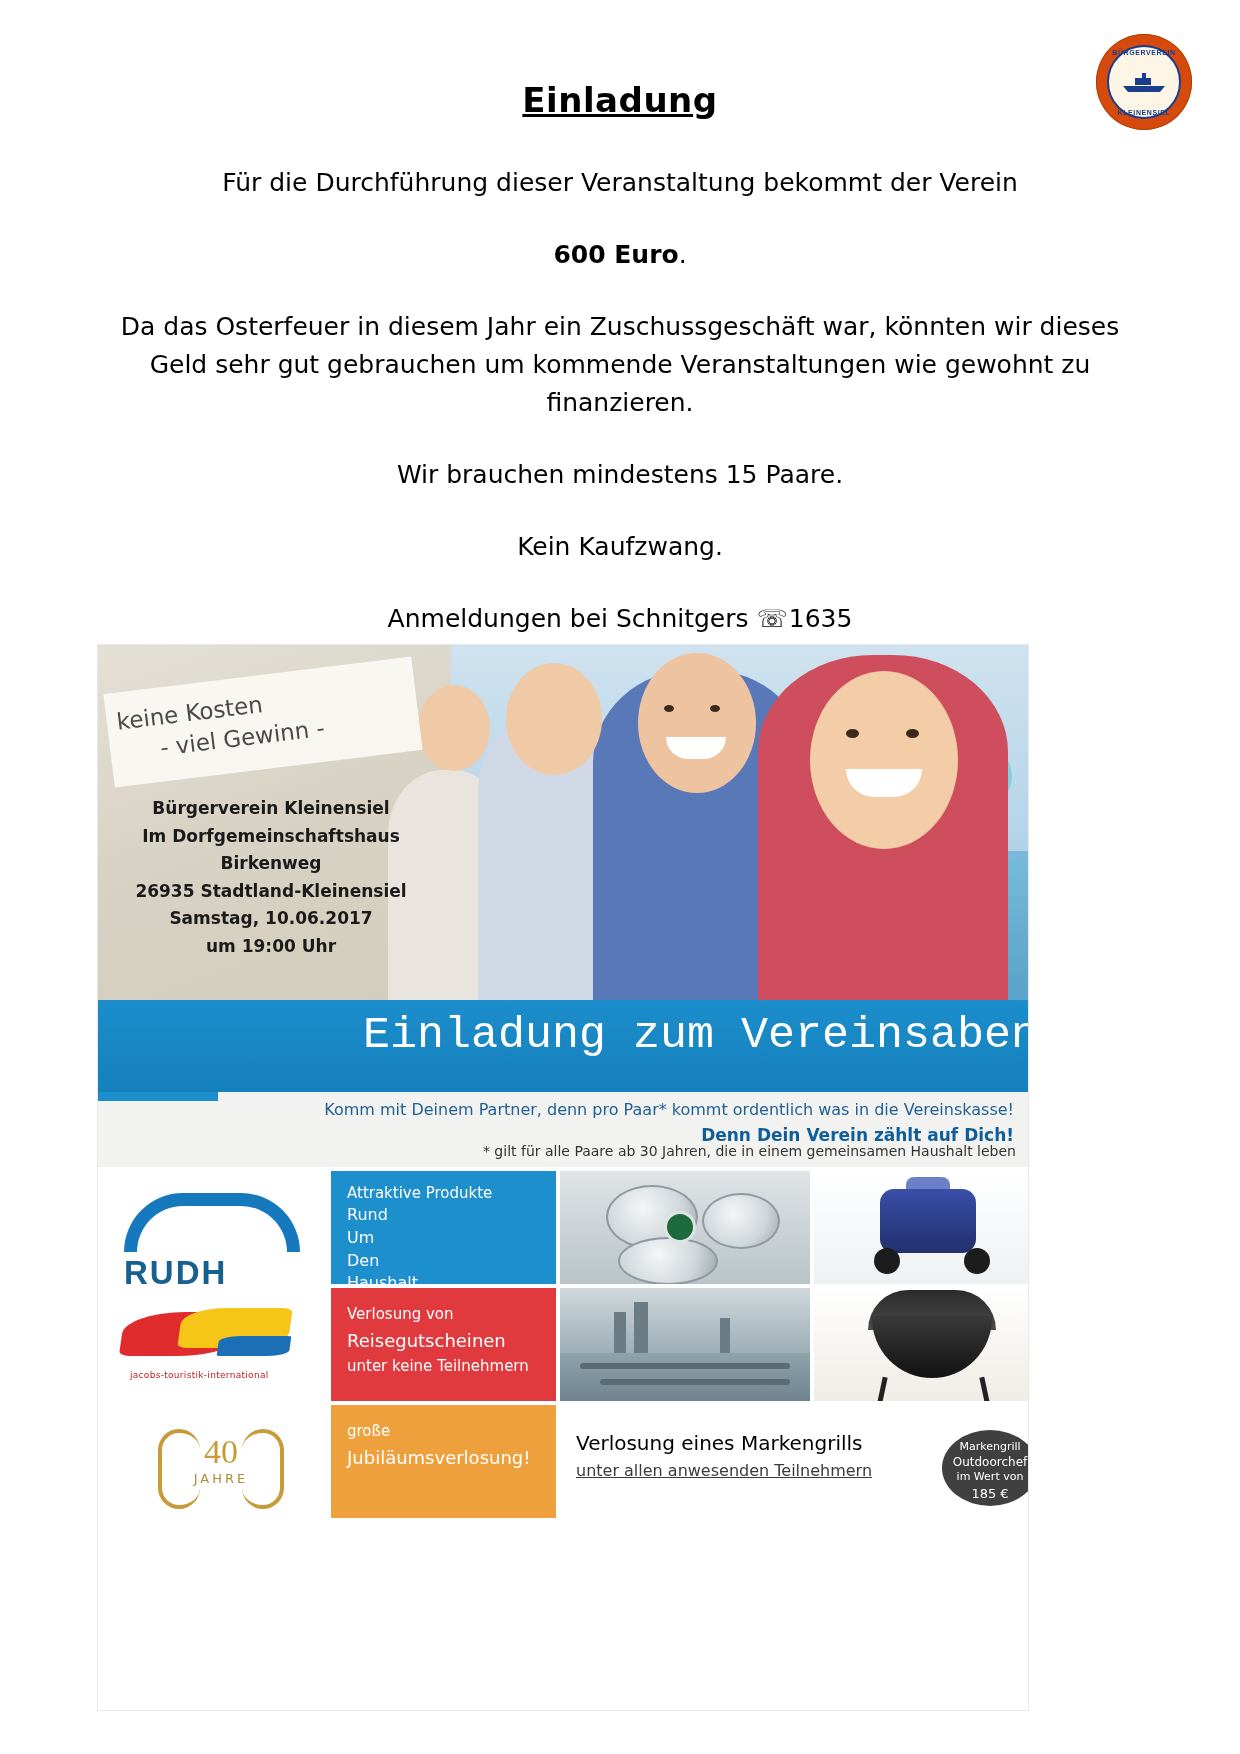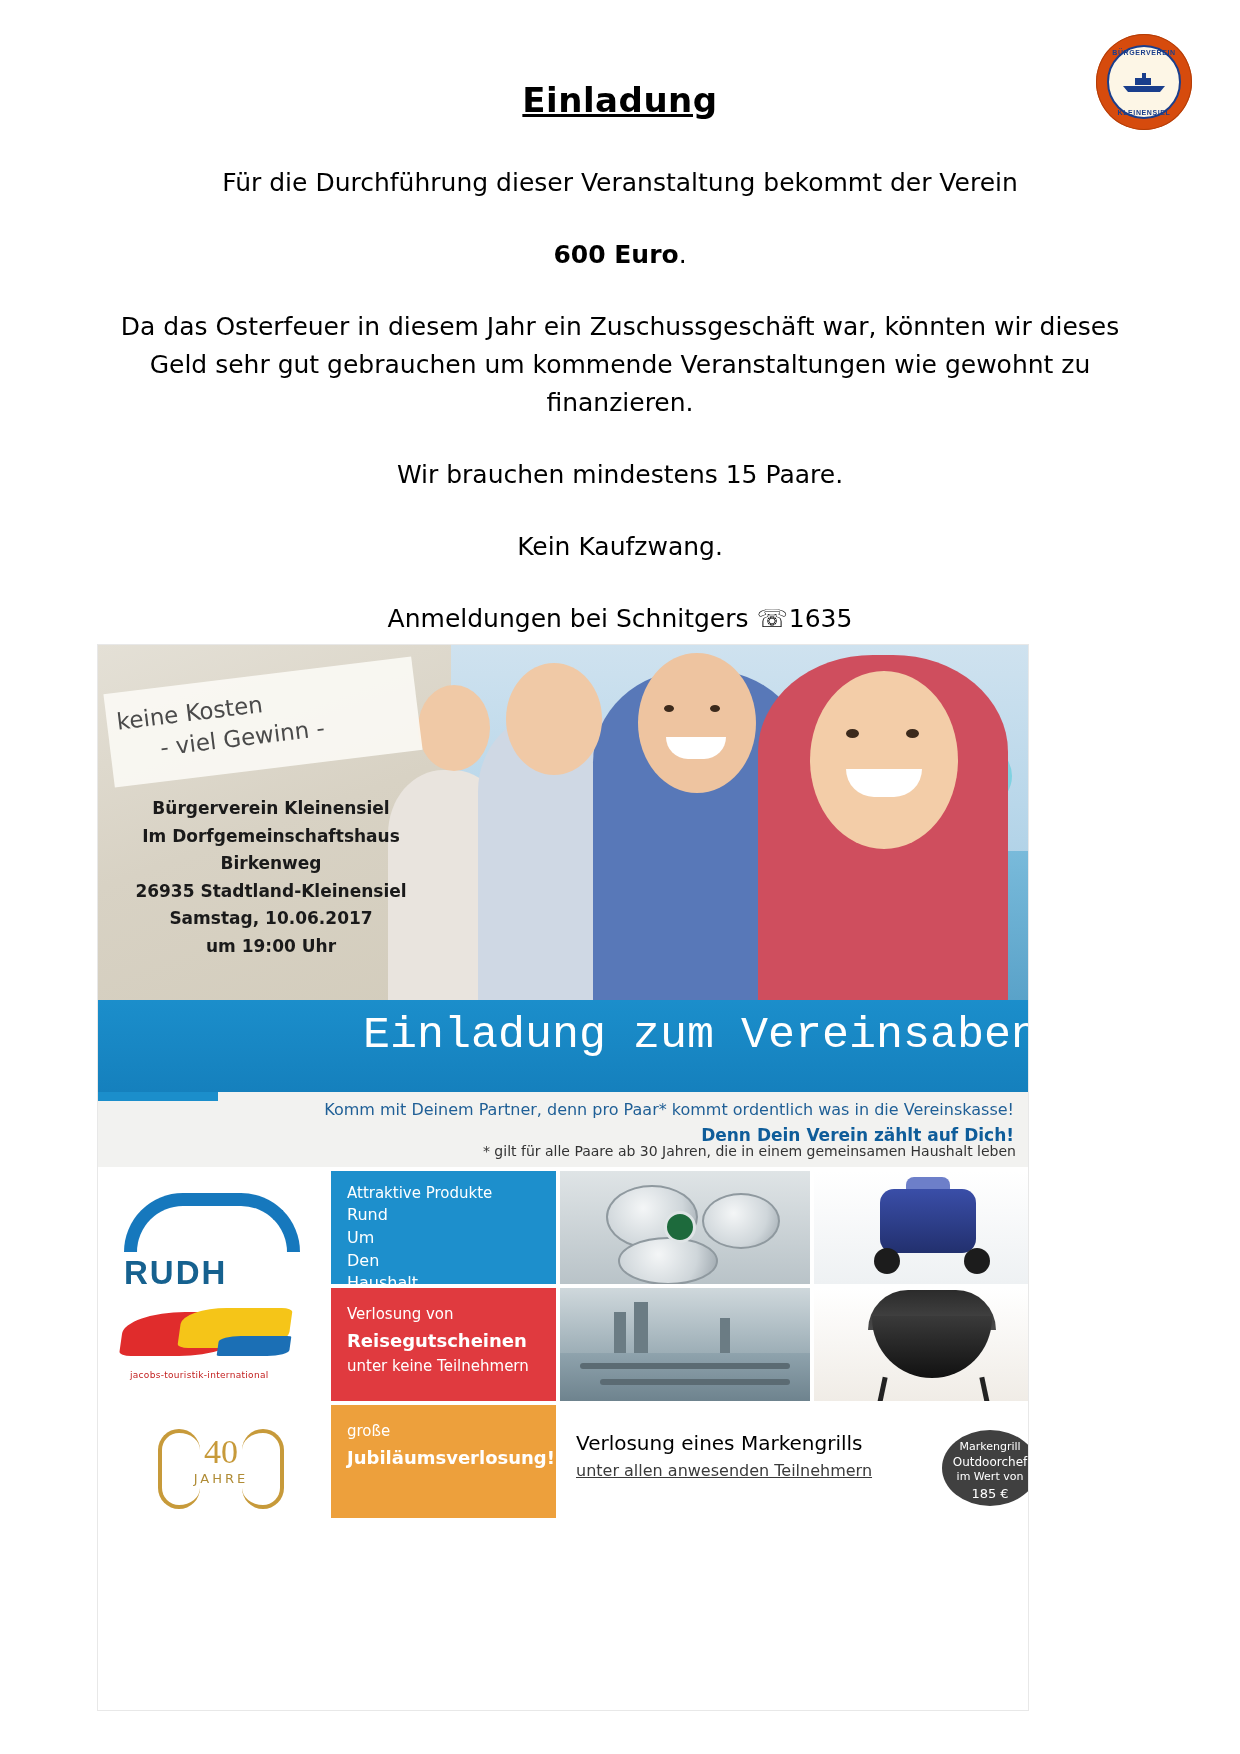--- a/index.html
+++ b/index.html
@@ -289,21 +289,20 @@
 
   .cell-text {
     padding: 16px 0 0 16px;
     font-size: 15px;
     line-height: 1.45;
   }
   .cell-text .big {
     font-size: 18px;
     display: block;
     margin: 2px 0;
-    font-weight: bold;
   }
 
   
   .jti {
     position: absolute;
     left: 20px; top: 18px;
     width: 190px; height: 70px;
   }
   .jti .swoosh-red {
     position: absolute; left: 0; top: 6px;

